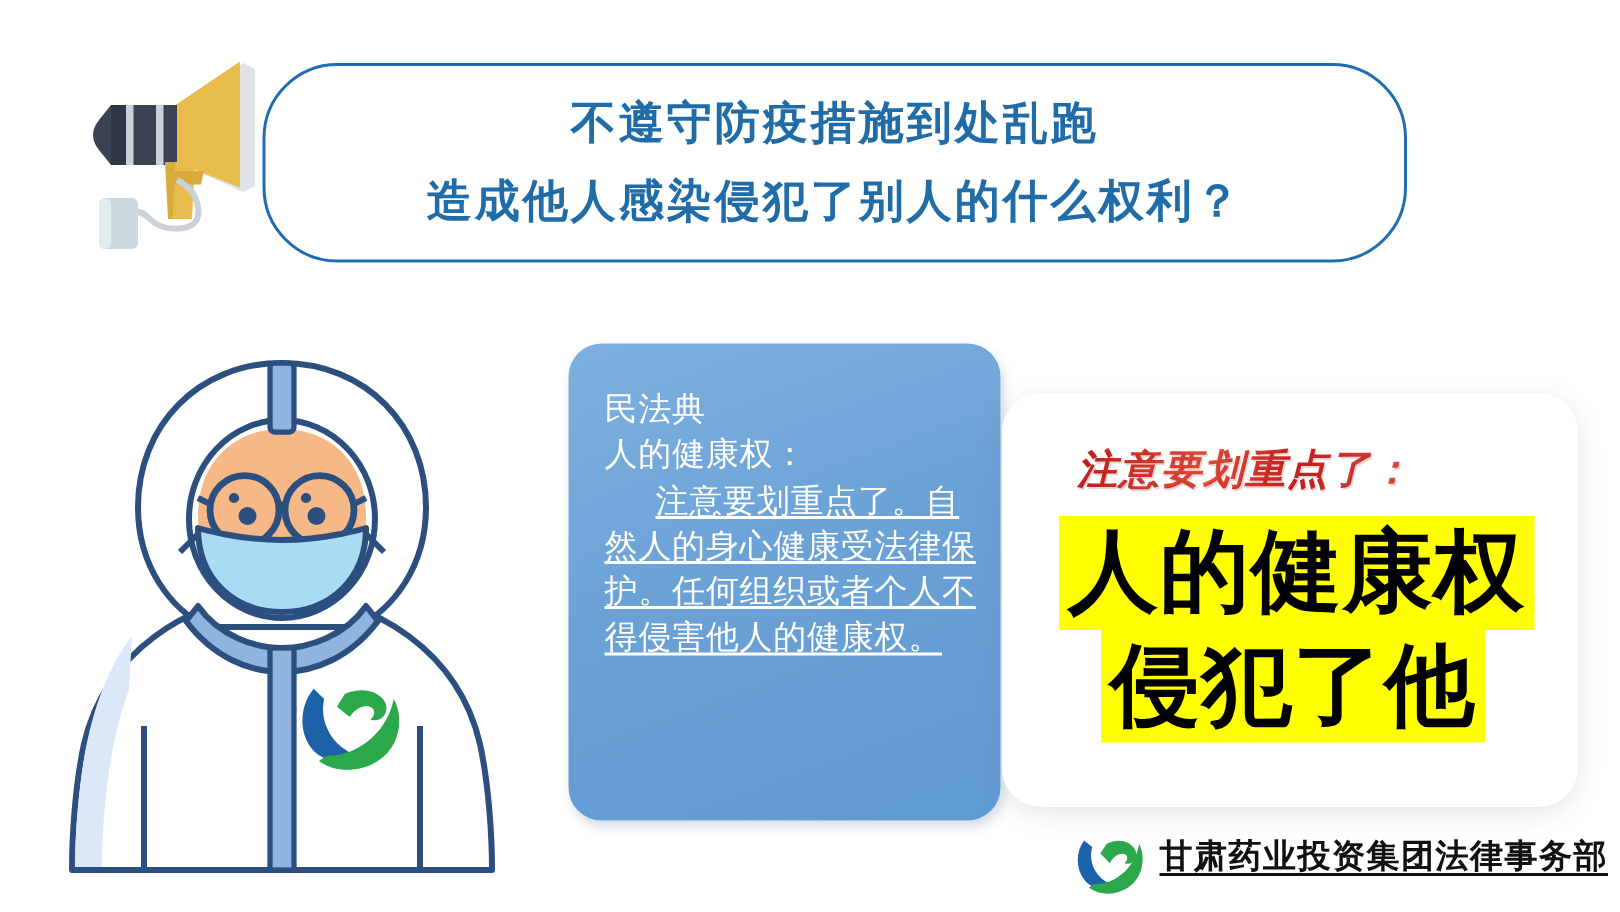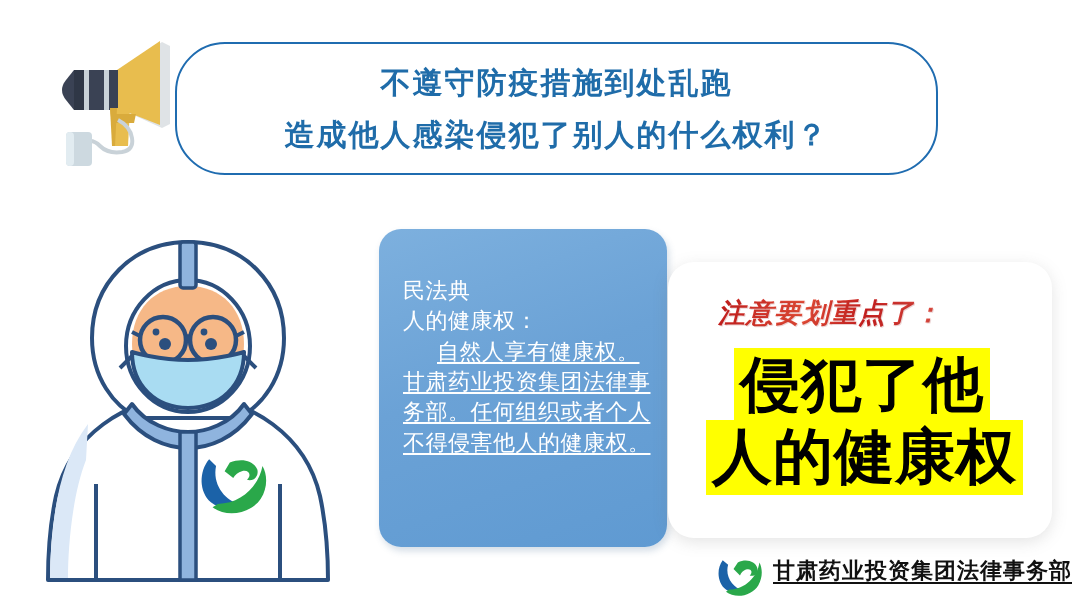--- a/index.html
+++ b/index.html
@@ -66,21 +66,21 @@
   .law-card {
     position: absolute;
     left: 379px;
     top: 229px;
     width: 288px;
     height: 318px;
     border-radius: 22px;
     background: linear-gradient(160deg, #7db0de 0%, #6ba2d6 45%, #5f9ad2 100%);
     box-shadow: 2px 4px 7px rgba(60, 100, 140, 0.22);
     box-sizing: border-box;
-    padding: 47px 16px 10px 24px;
+    padding: 29px 16px 10px 24px;
   }
   .law-line {
     color: #ffffff;
     font-size: 22px;
     font-weight: 500;
     line-height: 1.38;
     letter-spacing: 0.5px;
     white-space: nowrap;
   }
   .law-body {
@@ -243,32 +243,32 @@
         <path d="M6 6 C -6 20 -6 44 8 56 C 18 64 32 64 40 58 C 22 52 10 34 14 14 Z" fill="#1b62a8"></path>
         <path d="M10 62 C 26 74 54 70 66 52 C 74 40 74 24 68 14 C 64 36 44 58 16 58 Z" fill="#2aa84a"></path>
         <path d="M30 10 C 44 4 58 8 62 18 C 64 26 58 32 50 30 C 56 24 52 18 44 20 C 40 21 36 24 34 28 L24 20 Z" fill="#2aa84a"></path>
       </g>
     </svg>
   </div>
 
   <div class="law-card">
     <div class="law-line">民法典</div>
     <div class="law-line">人的健康权：</div>
-    <div class="law-body">自然人享有健康权。甘肃药业投资集团法律事务部。任何组织或者个人不得侵害他人的健康权。</div>
+    <div class="law-body">注意要划重点了。自然人的身心健康受法律保护。任何组织或者个人不得侵害他人的健康权。</div>
   </div>
 
   <div class="answer-card"></div>
   <div class="answer-inner">
     <div class="attention">注意要划重点了：</div>
     <div class="hl-wrap">
+      <div class="hl-row row2">
+        <span class="hl">人的健康权</span>
+      </div>
       <div class="hl-row row1">
         <span class="hl">侵犯了他</span>
-      </div>
-      <div class="hl-row row2">
-        <span class="hl">人的健康权</span>
       </div>
     </div>
   </div>
 
   <div class="footer">
     <span class="footer-logo">
       <svg viewBox="0 0 80 74" width="44" height="40" aria-hidden="true">
         <path d="M8 8 C -4 24 -2 50 14 62 C 24 70 38 70 46 64 C 26 58 12 38 18 16 Z" fill="#1b62a8"></path>
         <path d="M14 66 C 32 80 62 74 74 54 C 82 40 82 24 76 12 C 72 38 50 62 20 62 Z" fill="#2aa84a"></path>
         <path d="M36 12 C 52 4 68 10 72 22 C 74 32 67 39 58 36 C 65 29 60 22 51 25 C 46 27 42 31 40 36 L28 24 Z" fill="#2aa84a"></path>

